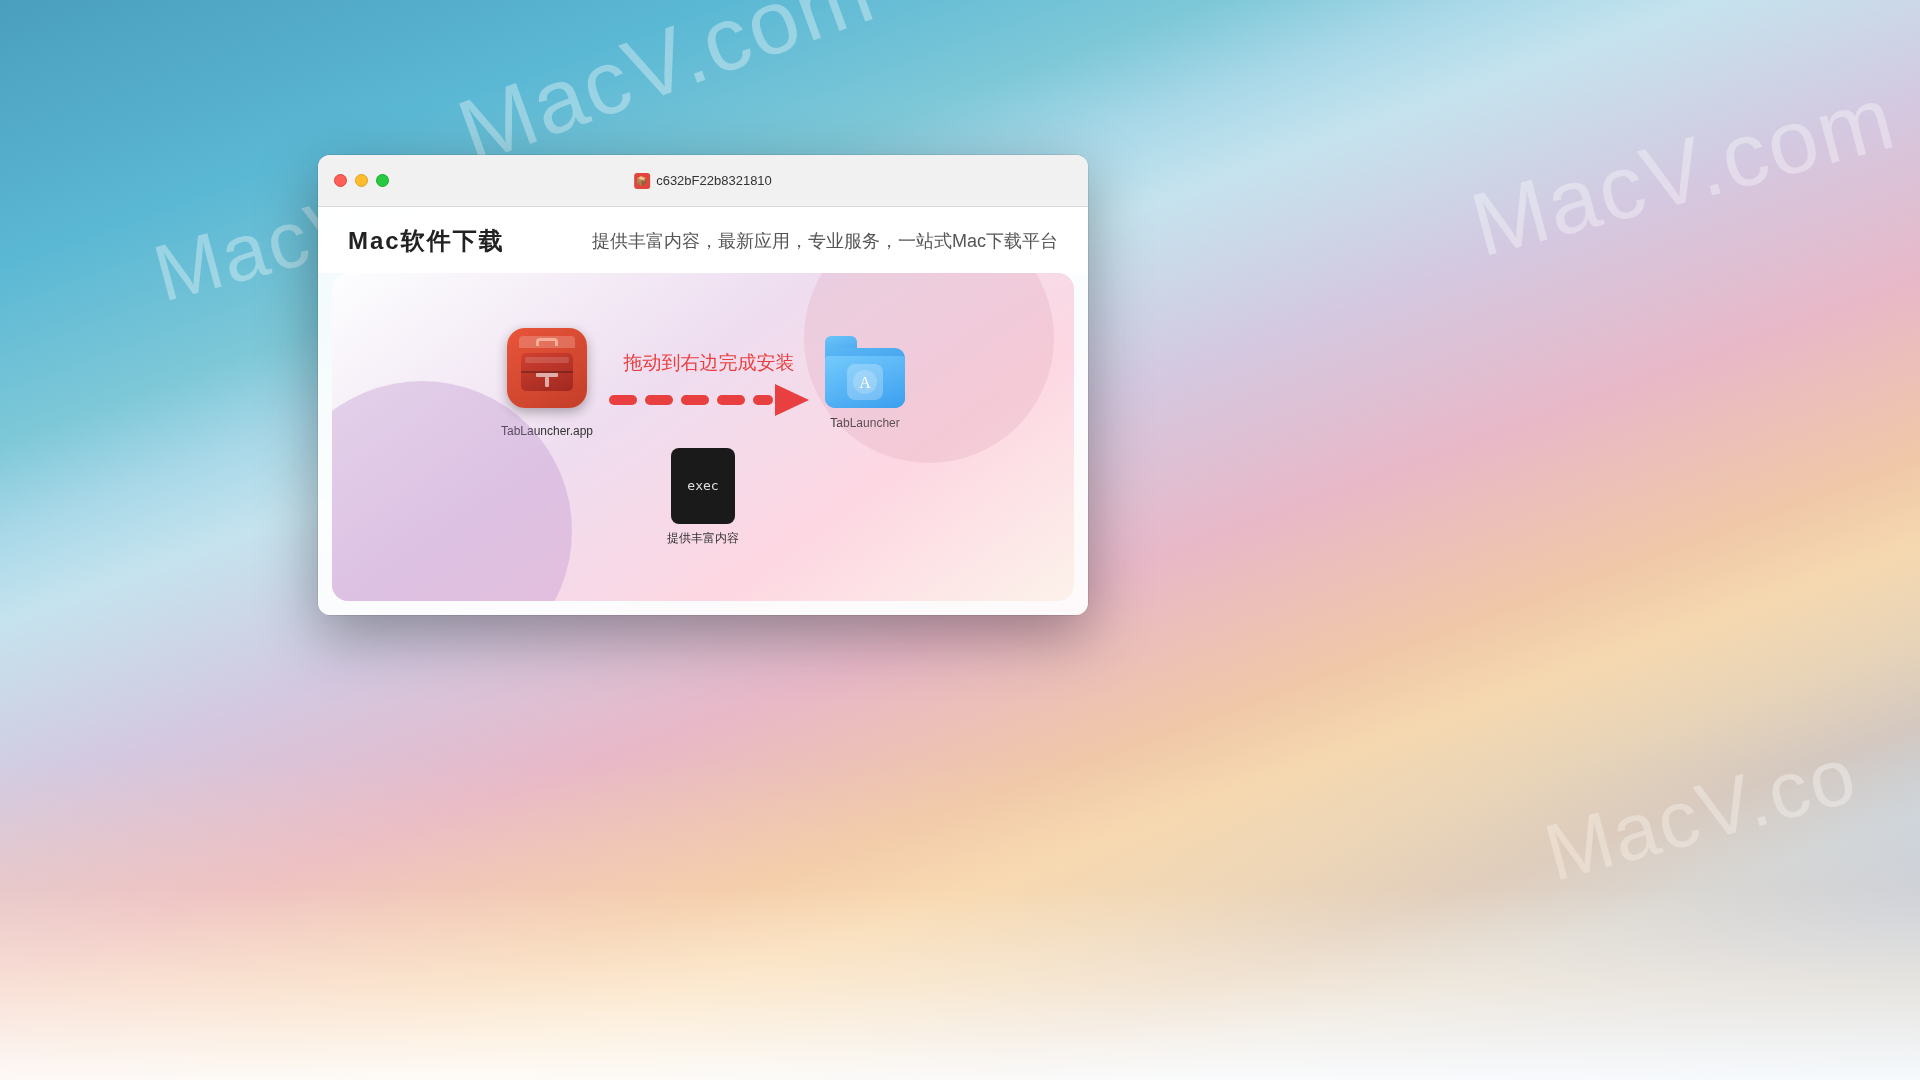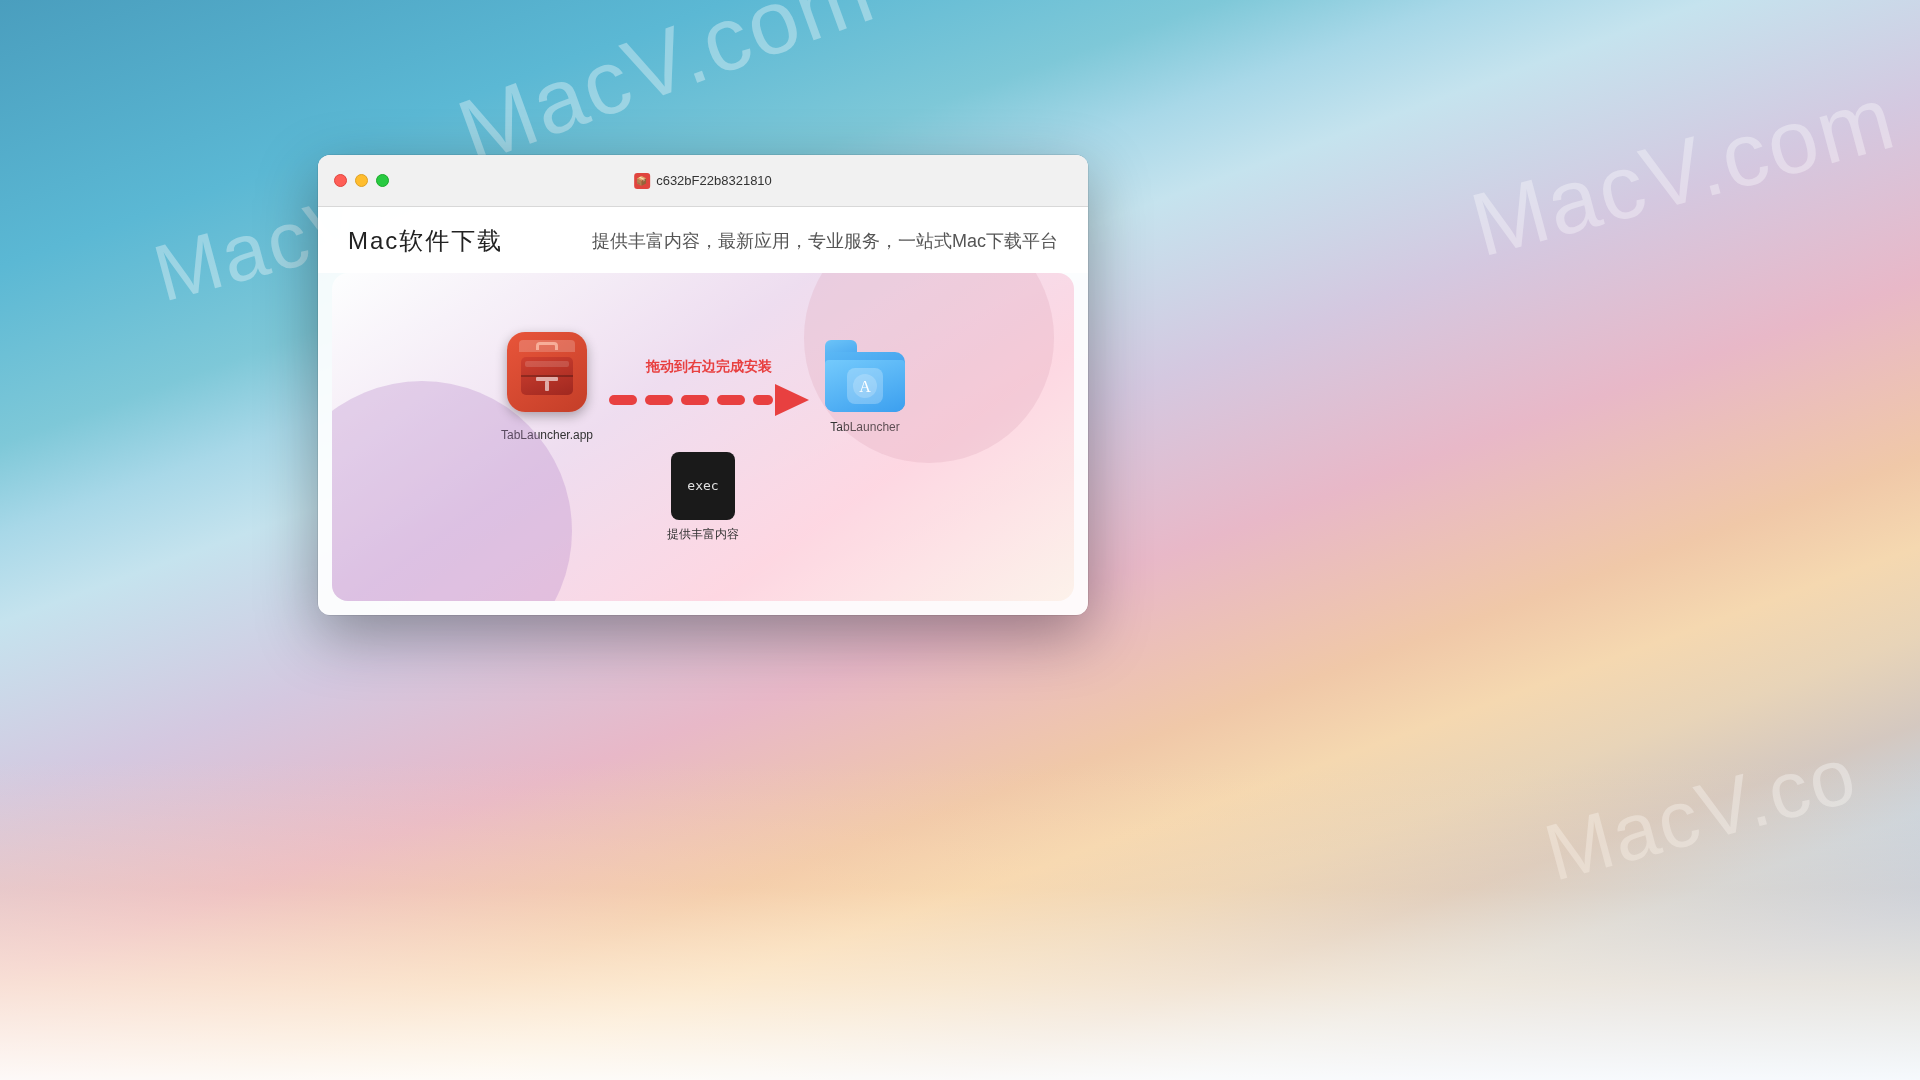--- a/index.html
+++ b/index.html
@@ -143,21 +143,21 @@
       padding: 18px 30px 16px;
       display: flex;
       align-items: center;
       justify-content: space-between;
       background: rgba(255,255,255,0.92);
       flex-shrink: 0;
     }
 
     .site-title {
       font-size: 24px;
-      font-weight: 400;
+      font-weight: 700;
       color: #222;
       letter-spacing: 2px;
     }
 
     .site-tagline {
       font-size: 18px;
       color: #555;
     }
 
     
@@ -261,23 +261,23 @@
       flex-direction: column;
       gap: 8px;
     }
 
     .arrow-line {
       display: flex;
       align-items: center;
     }
 
     .drag-instruction {
-      font-size: 14px;
+      font-size: 19px;
       color: #e84040;
-      font-weight: 700;
+      font-weight: 400;
       white-space: nowrap;
     }
 
     
     .apps-folder {
       display: flex;
       flex-direction: column;
       align-items: center;
       gap: 8px;
     }
@@ -343,21 +343,21 @@
     
     .exec-section {
       display: flex;
       flex-direction: column;
       align-items: center;
       gap: 6px;
     }
 
     .exec-icon {
       width: 64px;
-      height: 68px;
+      height: 76px;
       background: #1a1a1a;
       border-radius: 8px;
       display: flex;
       align-items: center;
       justify-content: center;
     }
 
     .exec-text-inner {
       font-size: 13px;
       color: #e0e0e0;

